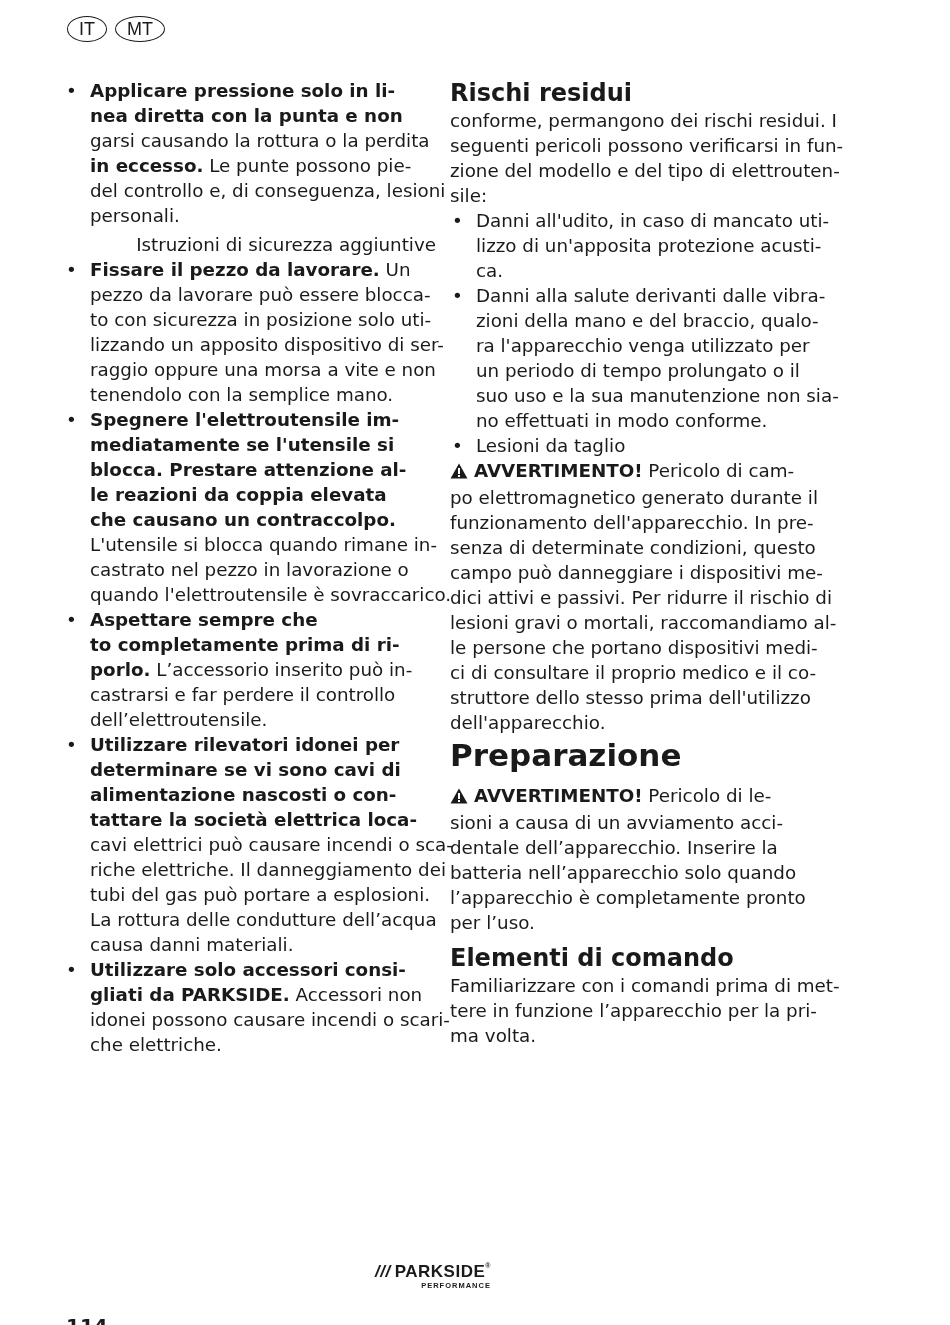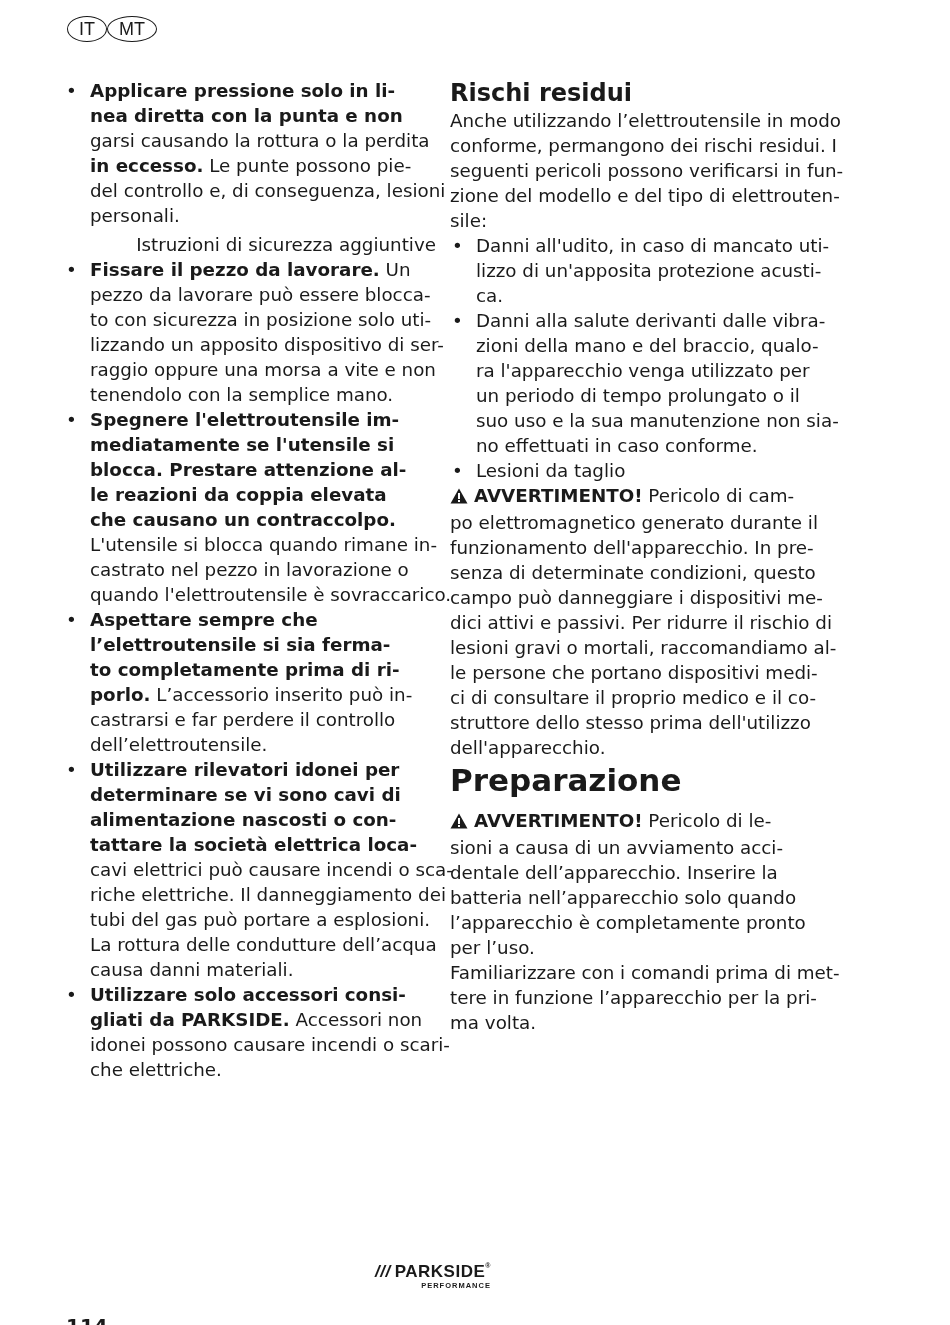--- a/index.html
+++ b/index.html
@@ -1,20 +1,20 @@
 <!DOCTYPE html>
 <html><head>
 <meta charset="utf-8">
 <style>
   html, body { margin: 0; padding: 0; background: #ffffff; }
   body {
     width: 950px; height: 1325px; position: relative; overflow: hidden;
     font-family: "DejaVu Sans", sans-serif; color: #1a1a1a;
   }
-  .lang-badges { position: absolute; left: 67px; top: 16px; display: flex; gap: 0; }
+  .lang-badges { position: absolute; left: 67px; top: 16px; display: flex; gap: 8px; }
   .badge {
     border: 1.6px solid #1a1a1a; border-radius: 50%;
     height: 24px; line-height: 24px; padding: 0 11px;
     font-size: 18px; font-family: "Liberation Sans", sans-serif;
   }
   .col { position: absolute; top: 78px; width: 372px; font-size: 18.3px; line-height: 25px; }
   .col.left { left: 64px; }
   .col.right { left: 450px; }
   .line { display: block; white-space: nowrap; }
   .b { font-weight: bold; }
@@ -70,21 +70,20 @@
       <span class="line b">blocca. Prestare attenzione al-</span>
       <span class="line b">le reazioni da coppia elevata</span>
       <span class="line b">che causano un contraccolpo.</span>
       <span class="line">L'utensile si blocca quando rimane in-</span>
       <span class="line">castrato nel pezzo in lavorazione o</span>
       <span class="line">quando l'elettroutensile è sovraccarico.</span>
     </li>
     <li>
       <span class="bullet">•</span>
       <span class="line b">Aspettare sempre che</span>
-      <span class="line b">l’elettroutensile si sia ferma-</span>
       <span class="line b">to completamente prima di ri-</span>
       <span class="line"><b>porlo.</b><span> L’accessorio inserito può in-</span></span>
       <span class="line">castrarsi e far perdere il controllo</span>
       <span class="line">dell’elettroutensile.</span>
     </li>
     <li>
       <span class="bullet">•</span>
       <span class="line b">Utilizzare rilevatori idonei per</span>
       <span class="line b">determinare se vi sono cavi di</span>
       <span class="line b">alimentazione nascosti o con-</span>
@@ -101,41 +100,40 @@
       <span class="line"><b>gliati da PARKSIDE.</b><span> Accessori non</span></span>
       <span class="line">idonei possono causare incendi o scari-</span>
       <span class="line">che elettriche.</span>
     </li>
   </ul>
 </div>
 
 <div class="col right">
   <h2 class="section">Rischi residui</h2>
   <div>
-    <span class="line">Anche utilizzando l’elettroutensile in modo</span>
     <span class="line">conforme, permangono dei rischi residui. I</span>
     <span class="line">seguenti pericoli possono verificarsi in fun-</span>
     <span class="line">zione del modello e del tipo di elettrouten-</span>
     <span class="line">sile:</span>
   </div>
   <ul class="items">
     <li>
       <span class="bullet">•</span>
       <span class="line">Danni all'udito, in caso di mancato uti-</span>
       <span class="line">lizzo di un'apposita protezione acusti-</span>
       <span class="line">ca.</span>
     </li>
     <li>
       <span class="bullet">•</span>
       <span class="line">Danni alla salute derivanti dalle vibra-</span>
       <span class="line">zioni della mano e del braccio, qualo-</span>
       <span class="line">ra l'apparecchio venga utilizzato per</span>
       <span class="line">un periodo di tempo prolungato o il</span>
       <span class="line">suo uso e la sua manutenzione non sia-</span>
-      <span class="line">no effettuati in caso conforme.</span>
+      <span class="line">no effettuati in modo conforme.</span>
     </li>
     <li>
       <span class="bullet">•</span>
       <span class="line">Lesioni da taglio</span>
     </li>
   </ul>
   <div>
     <span class="line"><span class="warn-icon"><svg width="18" height="16" viewBox="0 0 18 16">
             <path d="M9 0.5 L17.5 15.5 L0.5 15.5 Z" fill="#1a1a1a"></path>
             <rect x="8" y="5" width="2" height="6" fill="#fff"></rect>
@@ -160,20 +158,21 @@
             <rect x="8" y="5" width="2" height="6" fill="#fff"></rect>
             <rect x="8" y="12" width="2" height="2" fill="#fff"></rect>
           </svg></span><b>AVVERTIMENTO!</b><span> Pericolo di le-</span></span>
     <span class="line">sioni a causa di un avviamento acci-</span>
     <span class="line">dentale dell’apparecchio. Inserire la</span>
     <span class="line">batteria nell’apparecchio solo quando</span>
     <span class="line">l’apparecchio è completamente pronto</span>
     <span class="line">per l’uso.</span>
   </div>
 
+  <h2 class="section" style="margin-top:8px;">Elementi di comando</h2>
   <div>
     <span class="line">Familiarizzare con i comandi prima di met-</span>
     <span class="line">tere in funzione l’apparecchio per la pri-</span>
     <span class="line">ma volta.</span>
   </div>
 </div>
 
 <div class="page-number">114</div>
 <div class="brand">
   <div class="brand-main">

